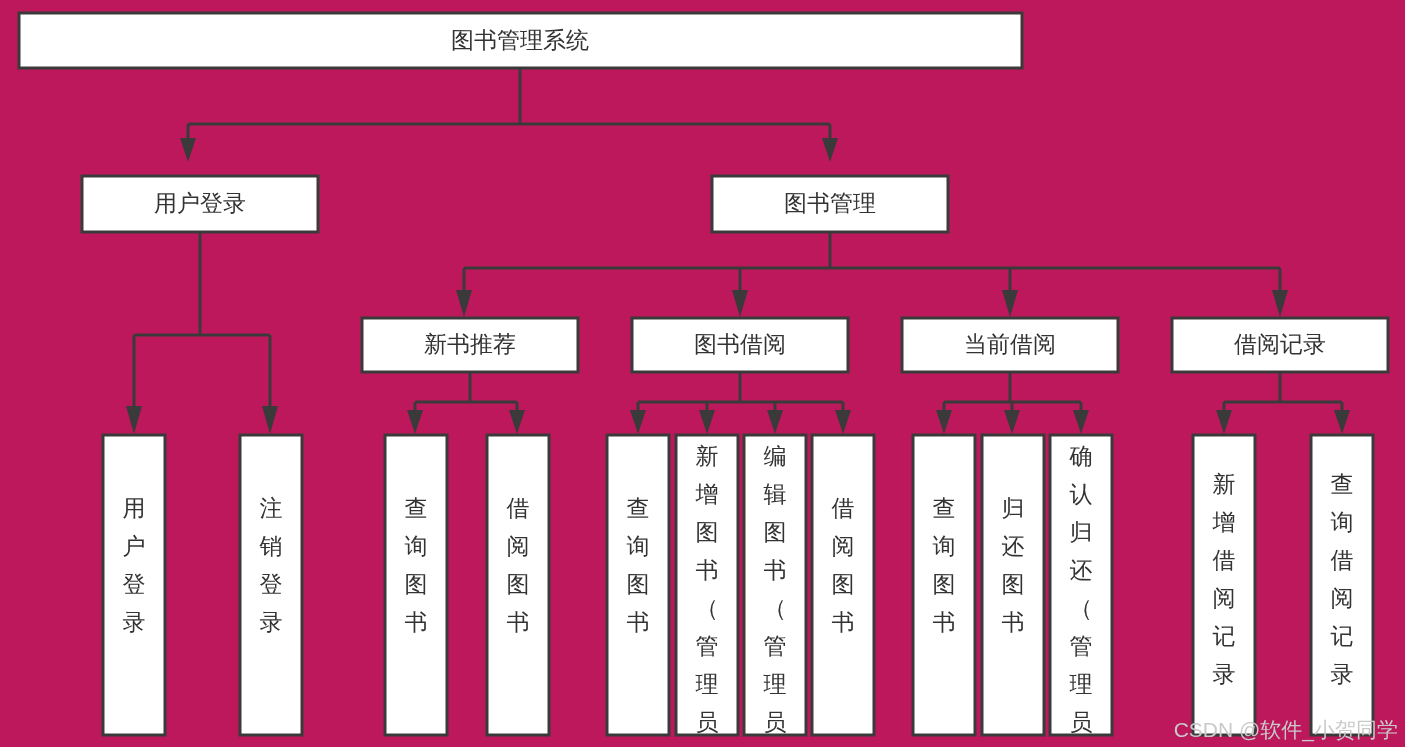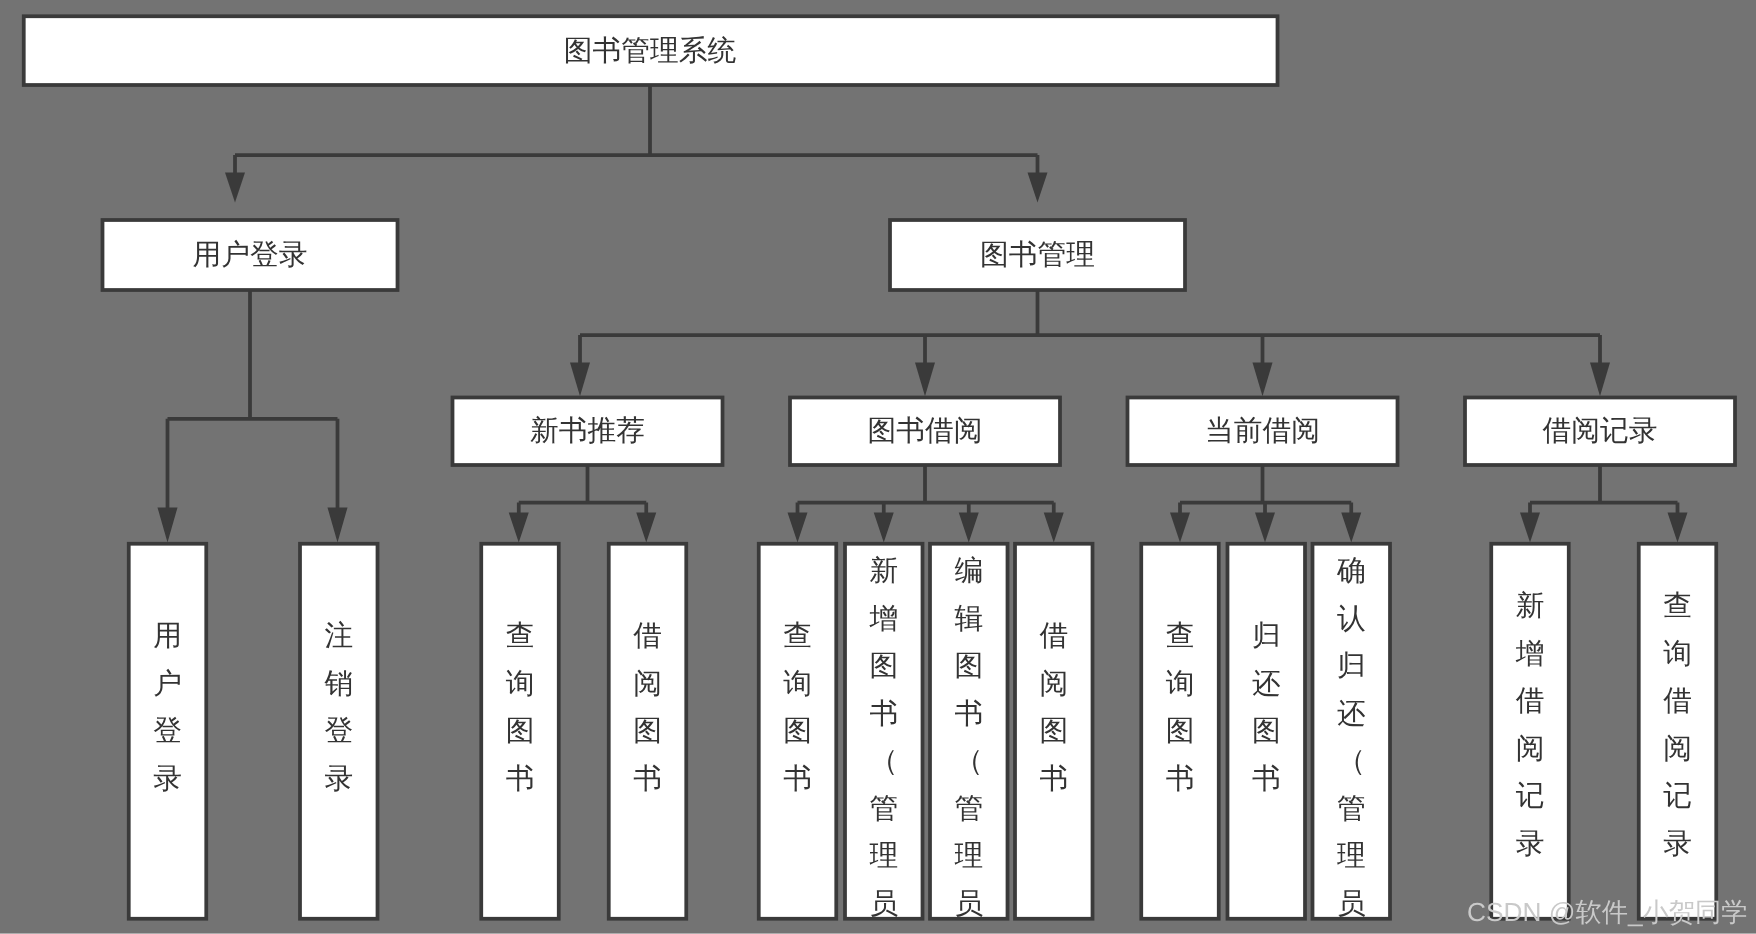--- a/index.html
+++ b/index.html
@@ -8,21 +8,21 @@
     padding: 0;
     background: #ffffff;
   }
   body {
     font-family: "Liberation Sans", "DejaVu Sans", sans-serif;
   }
   #diagram-root {
     position: relative;
     width: 1405px;
     height: 747px;
-    background: #737373;
+    background: #be185d;
     overflow: hidden;
     text-align: center;
   }
   svg.diagram-canvas {
     position: absolute;
     left: 0;
     top: 0;
     width: 1405px;
     height: 747px;
   }

